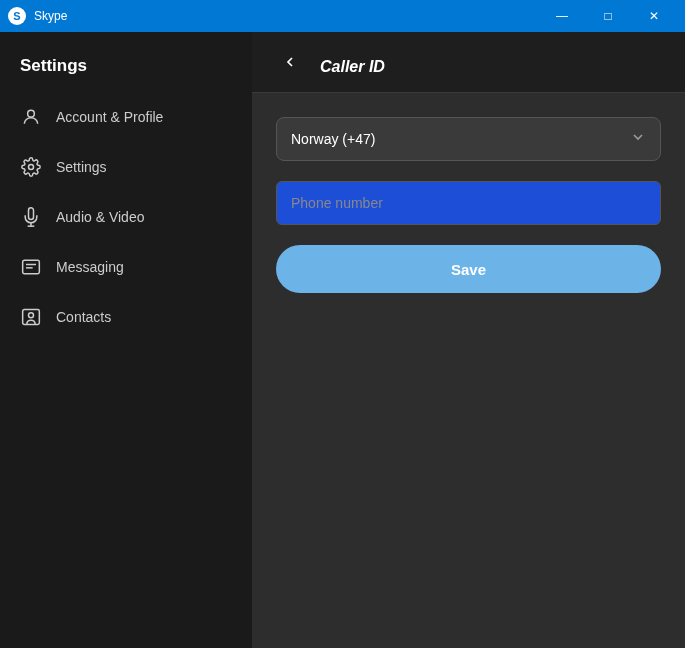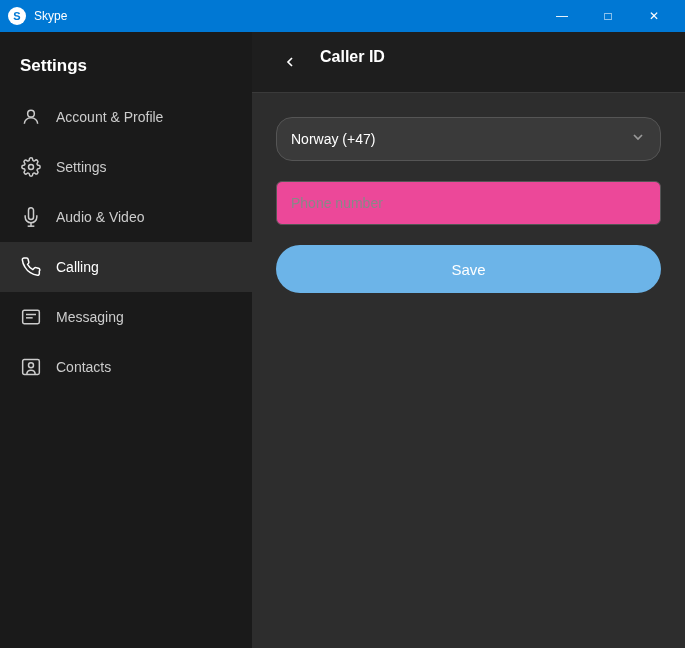--- a/index.html
+++ b/index.html
@@ -140,25 +140,26 @@
     .main-content {
       flex: 1;
       background: #2d2d2d;
       display: flex;
       flex-direction: column;
       height: 100%;
     }
 
     .content-header {
       display: flex;
-      align-items: flex-start;
+      align-items: flex-end;
       gap: 16px;
       padding: 16px 24px;
       background: #1e1e1e;
       border-bottom: 1px solid #3a3a3a;
+      font-style: italic;
     }
 
     .back-btn {
       width: 28px;
       height: 28px;
       background: transparent;
       border: none;
       color: white;
       cursor: pointer;
       display: flex;
@@ -186,40 +187,40 @@
       font-size: 13px;
       line-height: 1.5;
     }
 
     
     .country-select {
       width: 100%;
       height: 44px;
       background: #3a3a3a;
       border: 1.5px solid #555;
-      border-radius: 16px;
+      border-radius: 8px;
       color: white;
       font-size: 14px;
       padding: 0 14px;
       display: flex;
       align-items: center;
       justify-content: space-between;
       cursor: pointer;
     }
 
     .country-select-arrow {
       color: #999;
       font-size: 16px;
     }
 
     
     .phone-input {
       width: 100%;
       height: 44px;
-      background: #ec4899;
+      background: #1d4ed8;
       border: 1.5px solid #555;
       border-radius: 6px;
       color: white;
       font-size: 14px;
       padding: 0 14px;
       outline: none;
     }
 
     .phone-input::placeholder {
       color: #888;
@@ -227,21 +228,21 @@
 
     
     .save-btn {
       width: 100%;
       height: 48px;
       background: #6cb4e8;
       border: none;
       border-radius: 24px;
       color: white;
       font-size: 15px;
-      font-weight: 400;
+      font-weight: 700;
       cursor: pointer;
       transition: background 0.1s;
     }
 
     
   </style>
 </head>
 <body>
 
 <div class="title-bar">
@@ -292,28 +293,20 @@
           <svg viewBox="0 0 24 24" fill="none" stroke="currentColor" stroke-width="1.8">
             <path d="M12 1a3 3 0 0 0-3 3v8a3 3 0 0 0 6 0V4a3 3 0 0 0-3-3z"></path>
             <path d="M19 10v2a7 7 0 0 1-14 0v-2"></path>
             <line x1="12" y1="19" x2="12" y2="23"></line>
             <line x1="8" y1="23" x2="16" y2="23"></line>
           </svg>
         </span>
         <span>Audio &amp; Video</span>
       </div>
 
-      <div class="nav-item active">
-        <span class="nav-icon">
-          <svg viewBox="0 0 24 24" fill="none" stroke="currentColor" stroke-width="1.8">
-            <path d="M22 16.92v3a2 2 0 0 1-2.18 2 19.79 19.79 0 0 1-8.63-3.07A19.5 19.5 0 0 1 4.69 12 19.79 19.79 0 0 1 1.62 3.38 2 2 0 0 1 3.6 1.2h3a2 2 0 0 1 2 1.72c.127.96.361 1.903.7 2.81a2 2 0 0 1-.45 2.11L7.91 8.77a16 16 0 0 0 6.32 6.32l1.84-1.84a2 2 0 0 1 2.11-.45c.907.339 1.85.573 2.81.7A2 2 0 0 1 22 16.92z"></path>
-          </svg>
-        </span>
-        <span>Calling</span>
-      </div>
 
       <div class="nav-item">
         <span class="nav-icon">
           <svg viewBox="0 0 24 24" fill="none" stroke="currentColor" stroke-width="1.8">
             <rect x="2" y="4" width="20" height="16" rx="2"></rect>
             <line x1="6" y1="9" x2="18" y2="9"></line>
             <line x1="6" y1="13" x2="14" y2="13"></line>
           </svg>
         </span>
         <span>Messaging</span>

